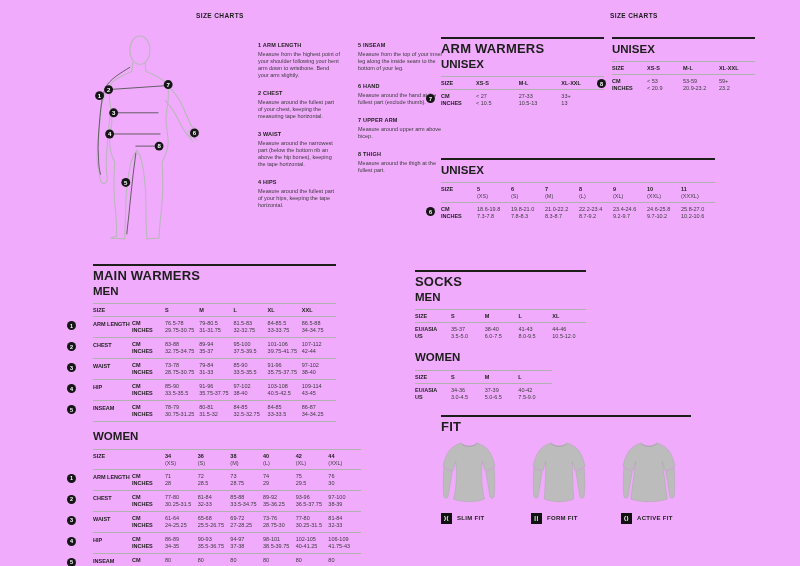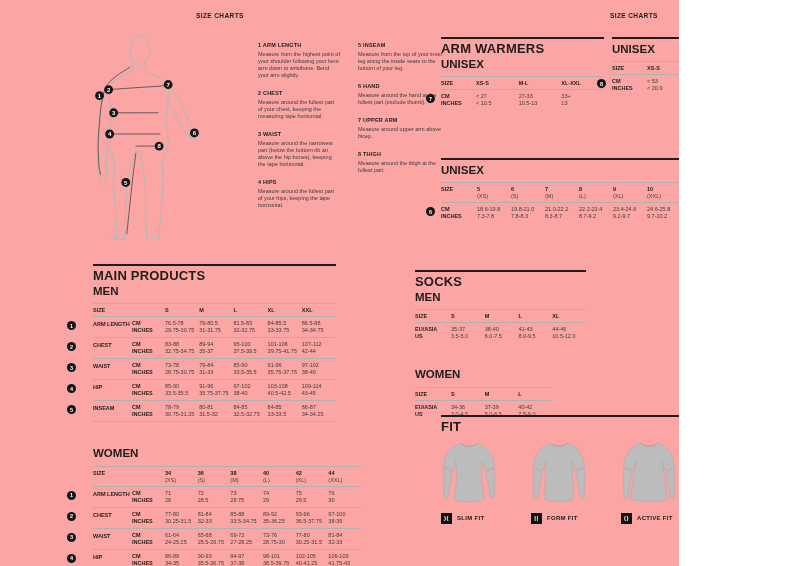--- a/index.html
+++ b/index.html
@@ -1,24 +1,24 @@
 <!DOCTYPE html>
 <html><head>
 <meta charset="utf-8">
 <style>
   *{margin:0;padding:0;box-sizing:border-box}
   html,body{background:#fff}
   body{font-family:"Liberation Sans",sans-serif;color:#1d1d1b}
-  #page{position:relative;width:679px;height:566px;background:#fca5a5;overflow:hidden}
+  #page{position:relative;width:800px;height:566px;background:#f0abfc;overflow:hidden}
   .hdr{position:absolute;font-size:6.5px;font-weight:bold;letter-spacing:.4px}
   .sec{position:absolute}
   .thick{border-top:2px solid #1d1d1b;margin-bottom:3px}
   .sec h2{font-size:13px;font-weight:bold;letter-spacing:.2px;line-height:1.15}
   .sec h3{font-size:11.5px;font-weight:700;line-height:1.25;margin-bottom:5px}
-  .sec h3.mt{margin-top:24px}
+  .sec h3.mt{margin-top:7px}
   .tbl{position:relative}
   .trow{position:relative;display:grid;grid-template-columns:var(--cols);align-items:start}
   .thead{border-top:1px solid #b0b0b0;border-bottom:1px solid #b0b0b0;padding:3px 0 2px}
   .trow.ruled{border-bottom:1px solid #b0b0b0}
   .hcell{font-size:5.5px;line-height:7px;font-weight:bold;padding-right:2px}
   .hcell .sub{font-weight:400;color:#444}
   .cell{font-size:5.5px;line-height:7px;padding:3px 2px 3px 0}
   .lbl{font-weight:bold;padding-top:4px}
   .unit .l1,.unit .l2{font-weight:bold}
   .val{color:#3c3c3c}
@@ -265,21 +265,21 @@
           <div class="cell val">
             <div class="l1">25.8-27.0</div>
             <div class="l2">10.2-10.6</div>
           </div>
         </div>
       </div>
   </div>
 
   <div class="sec main" style="left:93px;top:264px;width:268px">
     <div class="thick" style="width:243px"></div>
-    <h2>MAIN PRODUCTS</h2>
+    <h2>MAIN WARMERS</h2>
     <h3>MEN</h3>
     <div class="tbl" style="width: 243px; --cols: 39px 33px repeat(5,1fr);">
         <div class="trow thead">
           <div class="hcell" style="grid-column: span 2;">SIZE</div>
           <div class="hcell">
             <div class="l1">S</div>
           </div>
           <div class="hcell">
             <div class="l1">M</div>
           </div>

